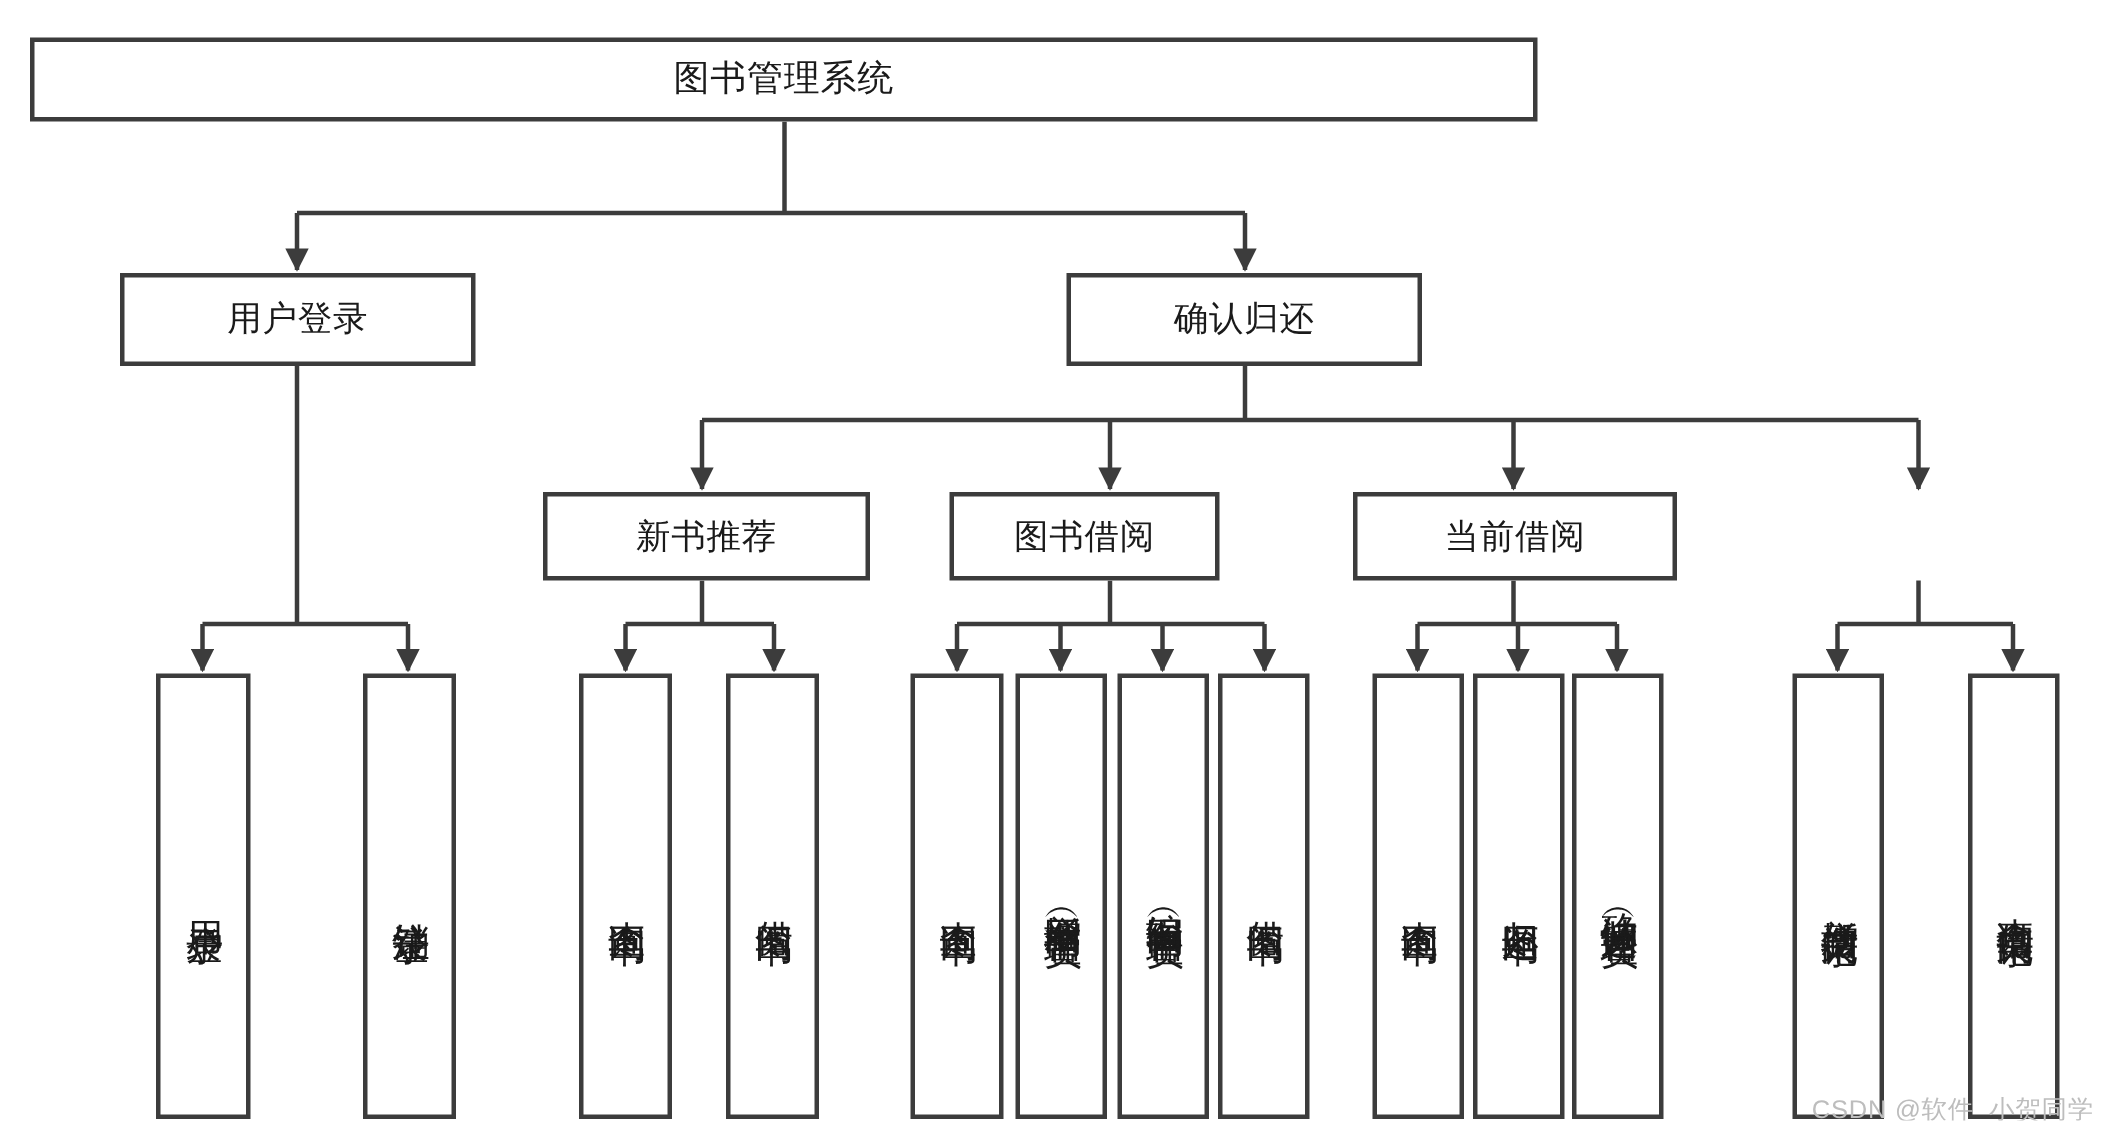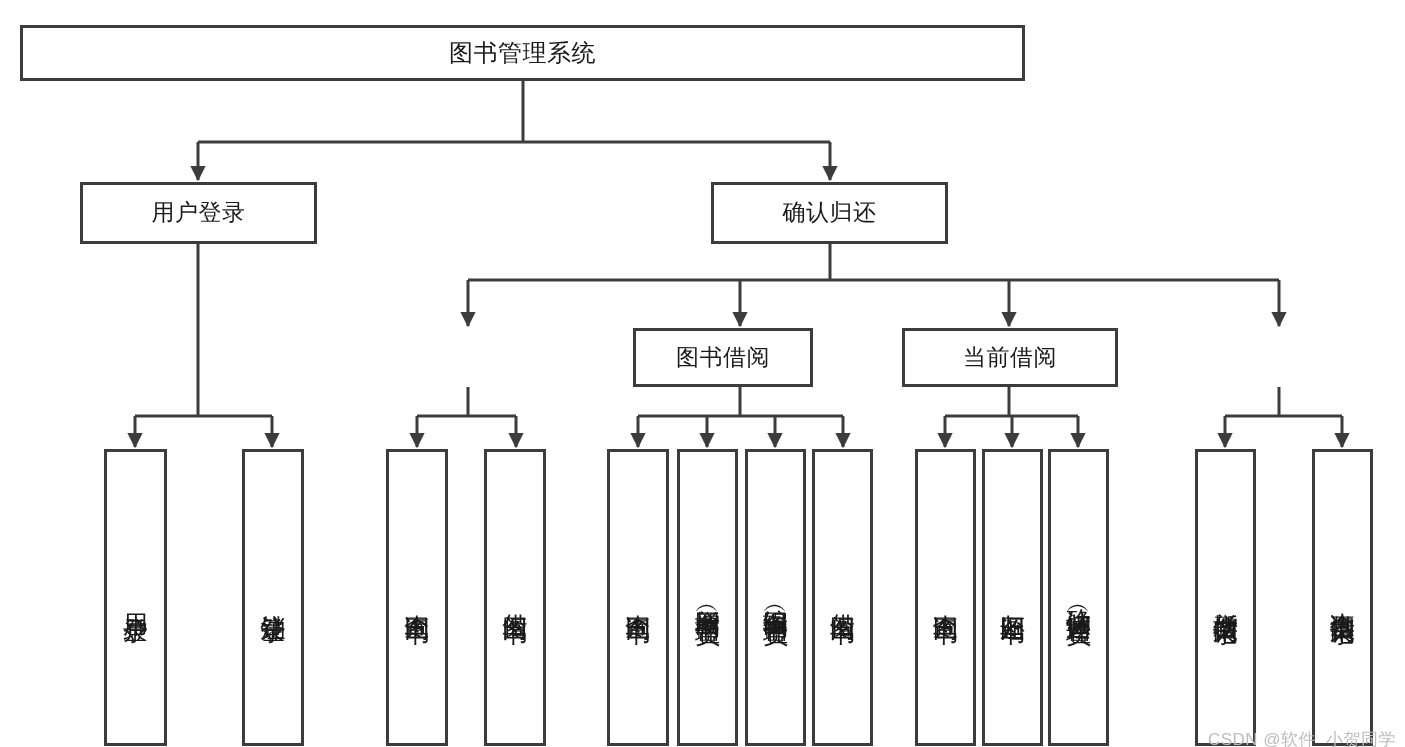--- a/index.html
+++ b/index.html
@@ -135,20 +135,23 @@
     <span class="node-label">图书管理系统</span>
   </div>
 
   <div class="node-box node-h" style="left:80px;top:170px;width:237px;height:62px;">
     <span class="node-label">用户登录</span>
   </div>
   <div class="node-box node-h" style="left:711px;top:170px;width:237px;height:62px;">
     <span class="node-label">确认归还</span>
   </div>
 
+  <div class="node-box node-h" style="left:362px;top:316px;width:218px;height:59px;">
+    <span class="node-label">新书推荐</span>
+  </div>
   <div class="node-box node-h" style="left:633px;top:316px;width:180px;height:59px;">
     <span class="node-label">图书借阅</span>
   </div>
   <div class="node-box node-h" style="left:902px;top:316px;width:216px;height:59px;">
     <span class="node-label">当前借阅</span>
   </div>
 
   <div class="node-box node-v" style="left:104px;top:437px;width:63px;height:297px;">
     <span class="node-label">用户登录</span>
   </div>

